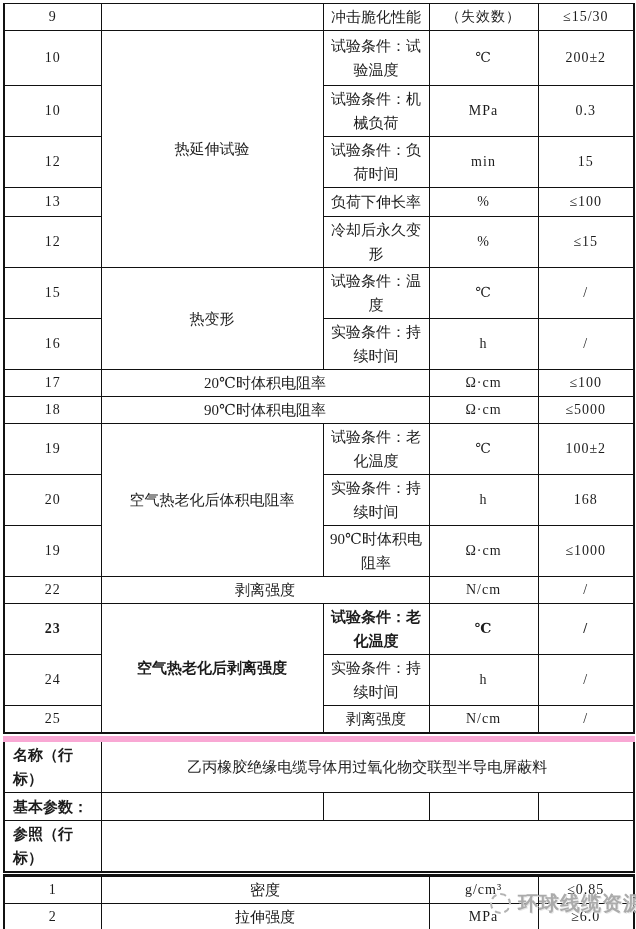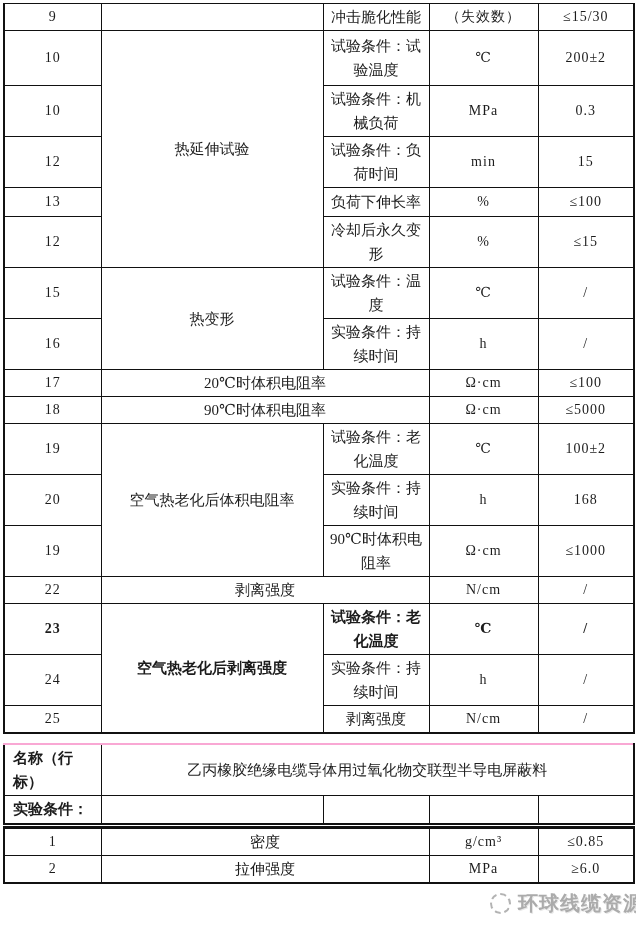--- a/index.html
+++ b/index.html
@@ -7,21 +7,21 @@
     width:636px;height:929px;background:#ffffff;overflow:hidden;
     font-family:"Liberation Serif","DejaVu Serif",serif;
     color:#1c1c1c;position:relative;
   }
   .page{position:relative;width:630px;margin:0 3px;}
   table{
     border-collapse:collapse;table-layout:fixed;width:630px;
     border:2px solid #111;
   }
   #table-top{border-top:1px solid #111;margin-top:3px;}
-  #table-meta{border-top:2px solid #f9a8d4;margin-top:9px;}
+  #table-meta{border-top:6px solid #f9a8d4;margin-top:2px;}
   #table-bottom{border-top:3px solid #111;margin-top:1px;}
   td{
     border:1px solid #111;
     text-align:center;vertical-align:middle;
     font-size:15px;line-height:24px;
     padding:1px 3px;overflow:hidden;
     word-break:break-all;
   }
   td.bold{font-weight:bold;}
   td.label{text-align:left;padding-left:8px;font-weight:bold;}
@@ -173,25 +173,29 @@
         <col style="width:106px">
       <col style="width:109px">
         <col style="width:96px">
     </colgroup>
     <tbody>
       <tr style="height:28px">
         <td class="label">名称（行标）</td>
         <td colspan="4">乙丙橡胶绝缘电缆导体用过氧化物交联型半导电屏蔽料</td>
       </tr>
       <tr style="height:28px">
-        <td class="label">实验条件：</td>
-        <td></td>
-        <td></td>
-        <td></td>
-        <td></td>
+        <td class="label">基本参数：</td>
+        <td></td>
+        <td></td>
+        <td></td>
+        <td></td>
+      </tr>
+      <tr style="height:26px">
+        <td class="label">参照（行标）</td>
+        <td colspan="4"></td>
       </tr>
     </tbody>
   </table>
 
   <table id="table-bottom">
     <colgroup>
       <col style="width:97px">
         <col style="width:222px">
         <col style="width:106px">
       <col style="width:109px">

